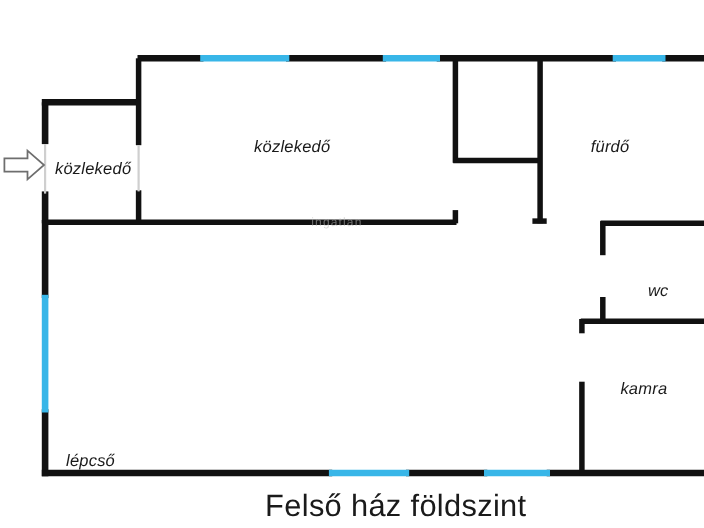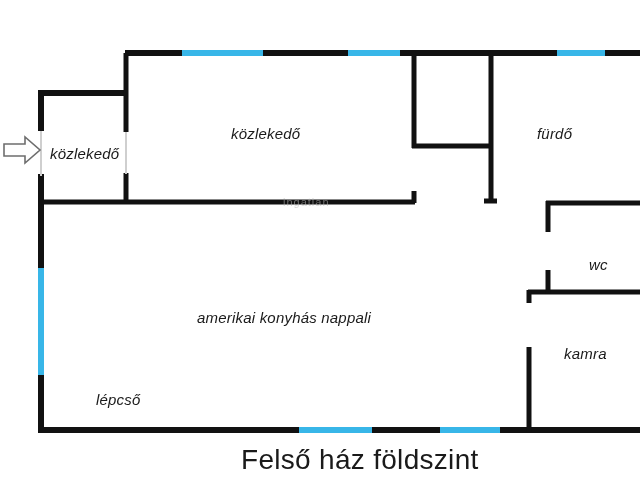--- a/index.html
+++ b/index.html
@@ -151,21 +151,20 @@
   <div class="room-label" style="left:50px; top:146px;">közlekedő</div>
 
   <div class="room-label" style="left:231px; top:126px;">közlekedő</div>
 
   <div class="room-label" style="left:537px; top:126px;">fürdő</div>
 
   <div class="room-label" style="left:589px; top:257px;">wc</div>
 
   <div class="room-label" style="left:564px; top:346px;">kamra</div>
 
-  <div class="room-label" style="left:197px; top:310px;">amerikai konyhás nappali</div>
 
-  <div class="room-label" style="left:60px; top:392px;margin-left:36px;">lépcső</div>
+  <div class="room-label" style="left:60px; top:412px;">lépcső</div>
 
   <div class="watermark" style="left:283px; top:196px;">ingatlan</div>
 
   <div class="plan-title" style="left:241px; top:446px;">Felső ház földszint</div>
 
 </div>
 
 </body></html>

